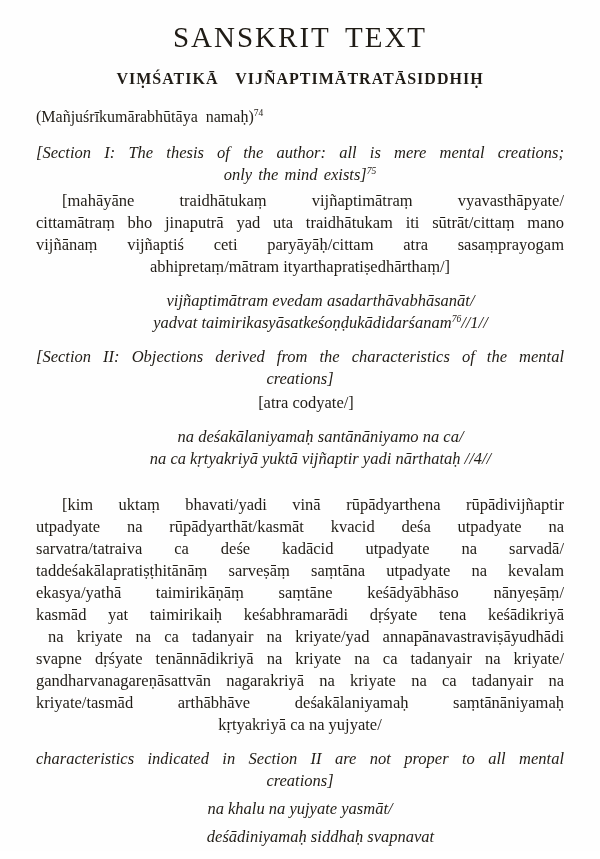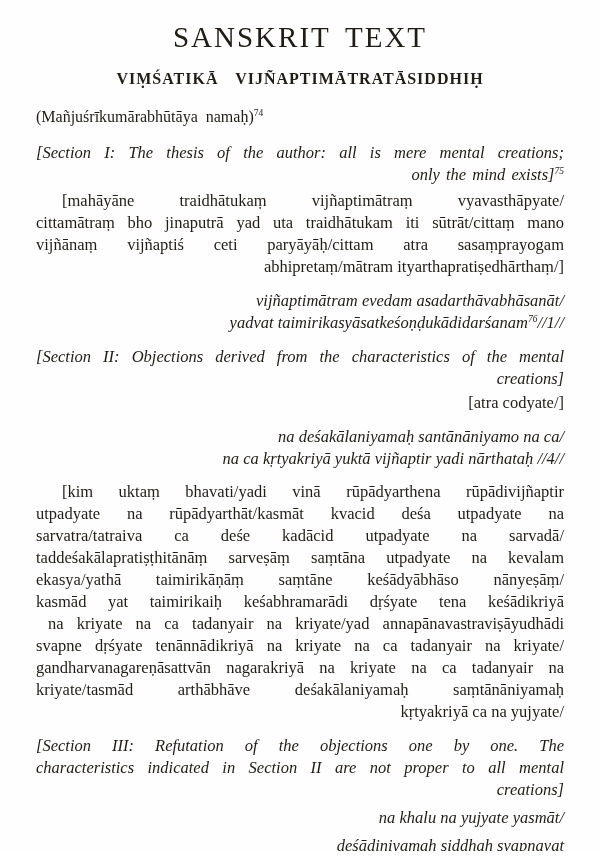--- a/index.html
+++ b/index.html
@@ -34,21 +34,21 @@
     line-height: 26px;
     text-align: center;
     letter-spacing: 1px;
     word-spacing: 12px;
   }
   .block {
     font-size: 16.5px;
     line-height: 22px;
   }
   .line {
-    text-align: right;
+    text-align: center;
   }
   .line.justify {
     text-align: justify;
     text-align-last: justify;
   }
   .invocation {
     margin-top: 14px;
     font-size: 16px;
     text-align: center;
     word-spacing: 4px;
@@ -60,21 +60,21 @@
     word-spacing: 2px;
   }
   .para { margin-top: 4px; }
   .plain { margin-top: 2px; }
   .verse {
     margin-top: 12px;
     padding-left: 41px;
     font-style: italic;
   }
   [data-name="section-i-heading"]  { margin-top: 14px; }
-  [data-name="para-kim"]           { margin-top: 11px; }
+  [data-name="para-kim"]           { margin-top: 24px; }
   [data-name="na-khalu-line"]      { margin-top: 6px; font-style: italic; }
   [data-name="verse-3"]            { margin-top: 6px; }
   sup {
     font-size: 9.5px;
     line-height: 0;
     vertical-align: super;
     letter-spacing: 0;
     word-spacing: normal;
   }
 </style>
@@ -120,21 +120,20 @@
         <div class="line justify" data-name="text-line">taddeśakālapratiṣṭhitānāṃ sarveṣāṃ saṃtāna utpadyate na kevalam</div>
         <div class="line justify" data-name="text-line">ekasya/yathā taimirikāṇāṃ saṃtāne keśādyābhāso nānyeṣāṃ/</div>
         <div class="line justify" data-name="text-line">kasmād yat taimirikaiḥ keśabhramarādi dṛśyate tena keśādikriyā</div>
         <div class="line justify" data-name="text-line" style="padding-left: 12px;">na kriyate na ca tadanyair na kriyate/yad annapānavastraviṣāyudhādi</div>
         <div class="line justify" data-name="text-line">svapne dṛśyate tenānnādikriyā na kriyate na ca tadanyair na kriyate/</div>
         <div class="line justify" data-name="text-line">gandharvanagareṇāsattvān nagarakriyā na kriyate na ca tadanyair na</div>
         <div class="line justify" data-name="text-line">kriyate/tasmād arthābhāve deśakālaniyamaḥ saṃtānāniyamaḥ</div>
         <div class="line" data-name="text-line">kṛtyakriyā ca na yujyate/</div>
       </div>
       <div class="block section" data-name="section-iii-heading">
-        <div class="line justify" data-name="text-line">[Section III: Refutation of the objections one by one. The</div>
         <div class="line justify" data-name="text-line">characteristics indicated in Section II are not proper to all mental</div>
         <div class="line" data-name="text-line">creations]</div>
       </div>
       <div class="block plain" data-name="na-khalu-line">
         <div class="line" data-name="text-line">na khalu na yujyate yasmāt/</div>
       </div>
       <div class="block verse" data-name="verse-3">
         <div class="line" data-name="text-line">deśādiniyamaḥ siddhaḥ svapnavat</div>
       </div>
     </div>

